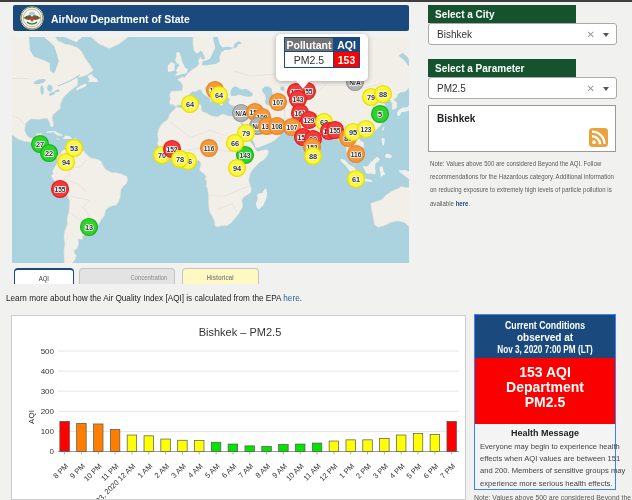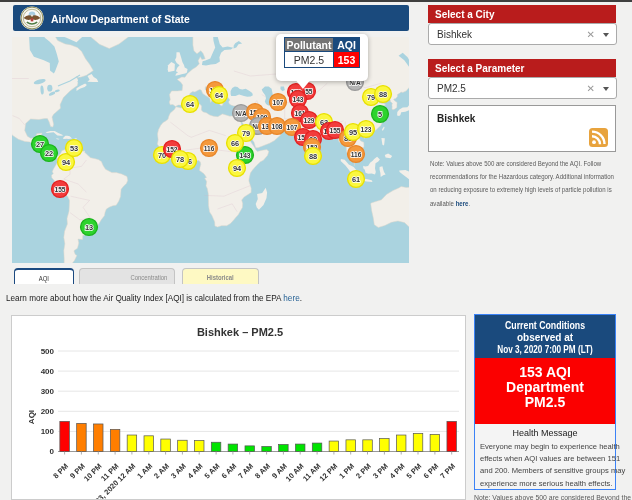--- a/index.html
+++ b/index.html
@@ -4,48 +4,48 @@
 <style>
 * { margin:0; padding:0; box-sizing:border-box; }
 html,body { width:632px; height:500px; background:#f1f1f0; font-family:"Liberation Sans", sans-serif; overflow:hidden; }
 #page { position:relative; width:632px; height:500px;padding-left:20px; }
 .abs { position:absolute; }
 #topstrip { left:0; top:0; width:632px; height:2px; background:#3f3f3f; }
 #hdr { left:13px; top:5px; width:396px; height:26px; background:#1a4a7d; border-radius:2px; }
 #hdr .ttl { position:absolute; left:38px; top:8px; color:#fff; font-size:11px; font-weight:bold; transform:scaleX(0.95); transform-origin:0 0; }
 #mapwrap { left:12px; top:37px; width:397px; height:226px; }
 
-.sbar { left:428px; width:188px; height:18px; background:#b91c1c; color:#fff; font-weight:bold; font-size:10px; padding:4px 0 0 7px; }
+.sbar { left:428px; width:148px; height:18px; background:#14532d; color:#fff; font-weight:bold; font-size:10px; padding:4px 0 0 7px; }
 .sdrop { left:428px; width:189px; height:22px; background:#fff; border:1px solid #aaa; border-radius:3px; font-size:10px; color:#333; padding:5px 0 0 8px; }
 .sdrop .xi { position:absolute; right:21px; top:5px; color:#999; font-size:10px; }
 .sdrop .ar { position:absolute; right:7px; top:9px; width:0; height:0; border-left:3.5px solid transparent; border-right:3.5px solid transparent; border-top:4.5px solid #555; }
 #rssbox { left:428px; top:105px; width:188px; height:47px; background:#fff; border:1px solid #999; }
 #rssbox .nm { position:absolute; left:8px; top:7px; font-weight:bold; font-size:10px; color:#222; }
 #sidenote { left:430px; top:157px; font-size:8px; color:#5a5a5a; line-height:13.2px; white-space:nowrap; transform:scaleX(0.758); transform-origin:0 0; }
 #sidenote a { color:#1a4a7d; font-weight:bold; }
 
 .tab { top:268px; height:16px; font-size:8px; text-align:center; padding-top:4px; }
 .tab span { display:inline-block; transform:scaleX(0.74); transform-origin:50% 50%; }
 #tab1 { left:13.5px; width:60.5px; background:#fff; border:1.5px solid #1c4a80; border-top-width:2.5px; border-bottom:none; color:#333; border-radius:4px 4px 0 0; }
 #tab2 { left:79px; width:96px; background:#e3e3e3; border:1px solid #c4c4c4; border-bottom:none; color:#8a8a8a; border-radius:4px 4px 0 0;text-align:right; }
 #tab3 { left:182px; width:76.5px; background:#fef9c3; border:1px solid #c4c4c4; border-bottom:none; color:#8a8a8a; border-radius:4px 4px 0 0;font-weight:bold; }
 #learn { left:6px; top:292px; font-size:9.5px; color:#222; white-space:nowrap; transform:scaleX(0.86); transform-origin:0 0; }
 #learn a { color:#2a6496; }
 
-#chart { left:11px; top:315px; width:455px; height:185px; background:#fff; border:1px solid #ccc;font-weight:bold; }
+#chart { left:11px; top:315px; width:455px; height:185px; background:#fff; border:1px solid #ccc; }
 
 #cc { left:474px; top:314px; width:142px; height:176px; border:1px solid #3b82f6; background:#f4f4f4; }
 #cc .cchdr { position:absolute; left:0; top:0; width:140px; height:43px; background:#1a4a7d; color:#fff; text-align:center; }
 #cc .cchdr .l1 { font-size:10px; font-weight:bold; margin-top:5px; transform:scaleX(0.88); }
 #cc .cchdr .l2 { font-size:10px; font-weight:bold; margin-top:1px; }
 #cc .cchdr .l3 { font-size:10px; font-weight:bold; margin-top:1px; transform:scaleX(0.82); }
 #cc .ccred { position:absolute; left:0; top:43px; width:140px; height:66px; background:#fb0000; color:#fff; text-align:center; font-weight:bold; font-size:14px; line-height:15.2px; }
 #cc .ccred div { margin-top:0; }
 #cc .cchm { position:absolute; left:0; top:109px; width:140px; }
-#cc .cchm .hm { text-align:center; font-weight:normal; font-size:9px; color:#222; margin-top:4px; }
+#cc .cchm .hm { text-align:center; font-weight:bold; font-size:9px; color:#222; margin-top:4px; }
 #cc .cchm .bd { font-size:8px; color:#444; margin:3px 0 0 5px; line-height:12.2px; white-space:nowrap; transform:scaleX(0.95); transform-origin:0 0; }
 #ccnote { left:474px; top:493px; font-size:8px; color:#5a5a5a; white-space:nowrap; transform:scaleX(0.86); transform-origin:0 0; }
 </style>
 </head>
 <body>
 <div id="page">
   <div class="abs" id="topstrip"></div>
 
   <div class="abs" id="hdr">
     <svg class="abs" style="left:7px;top:1px" width="24" height="24" viewBox="0 0 24 24">

